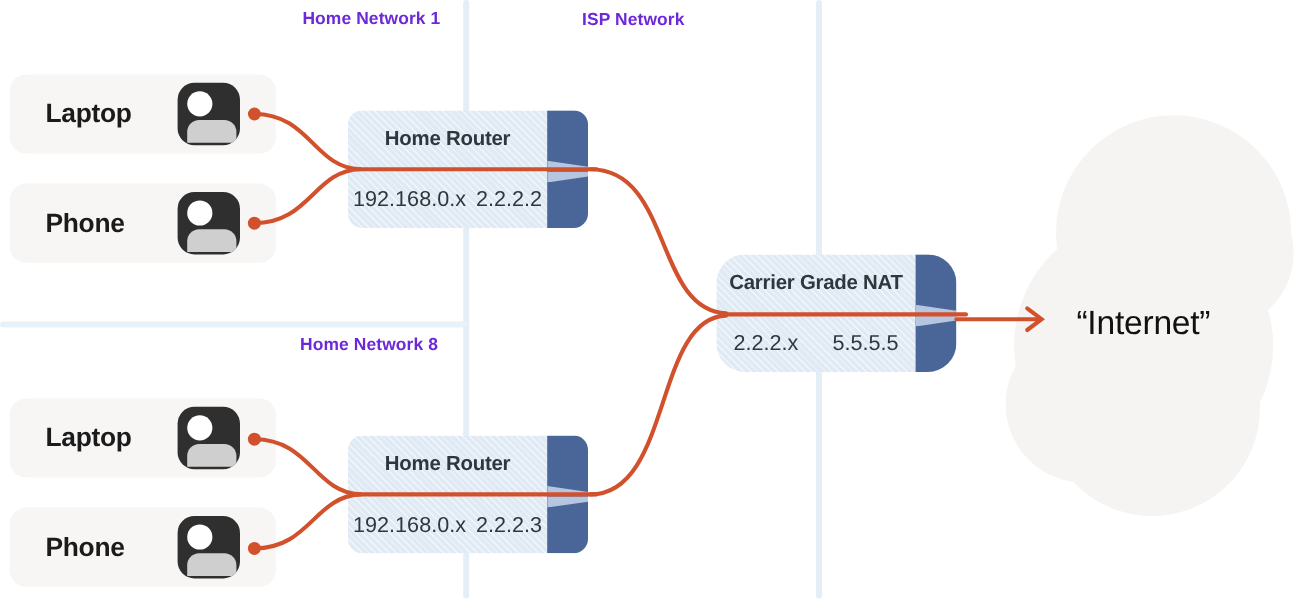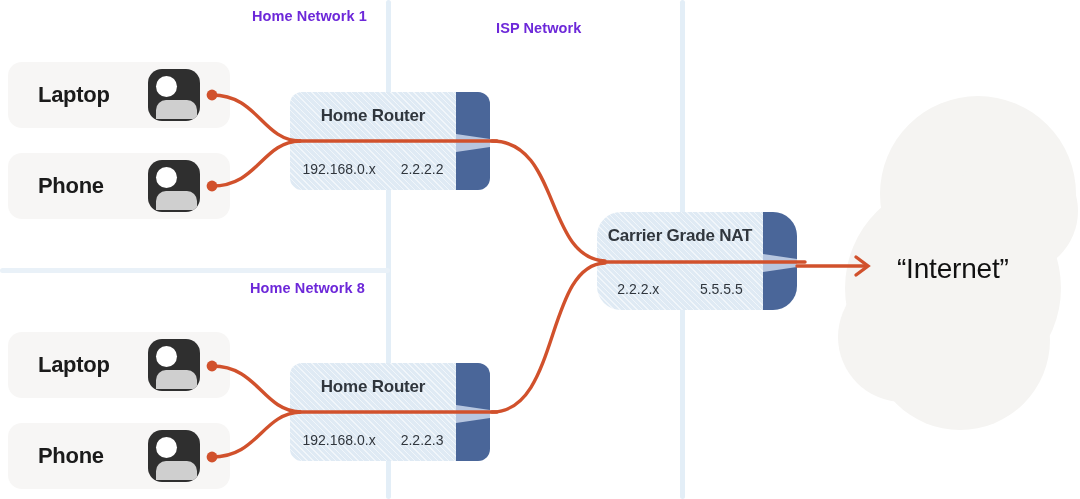--- a/index.html
+++ b/index.html
@@ -122,21 +122,21 @@
   .netbox-ips {
     position: absolute;
     bottom: 13px;
     left: 0;
     right: 34px;
     display: flex;
     justify-content: space-around;
     align-items: center;
   }
   .netbox-ip {
-    font-size: 14px;
+    font-size: 18px;
     color: #30363d;
     white-space: nowrap;
   }
   .netbox-bar {
     position: absolute;
     top: 0;
     right: 0;
     width: 34px;
     height: 100%;
     background: #4a6699;
@@ -186,21 +186,21 @@
 </head>
 <body>
 
 <div id="canvas">
 
   <div class="vdiv" style="left:386px; top:0px; height:499px;"></div>
   <div class="vdiv" style="left:680px; top:0px; height:499px;"></div>
   <div class="hdiv" style="left:0px; top:268px; width:390px;"></div>
 
   <div class="zone-label" style="left:252px; top:8px;">Home Network 1</div>
-  <div class="zone-label" style="left:485px; top:20px;margin-left:11px;">ISP Network</div>
+  <div class="zone-label" style="left:485px; top:9px;">ISP Network</div>
   <div class="zone-label" style="left:250px; top:280px;">Home Network 8</div>
 
   <div class="device" style="left:8px; top:62px;">
     <span class="device-label">Laptop</span>
     <span class="device-icon">
       <span class="head"></span>
         <span class="body"></span>
     </span>
   </div>
 

